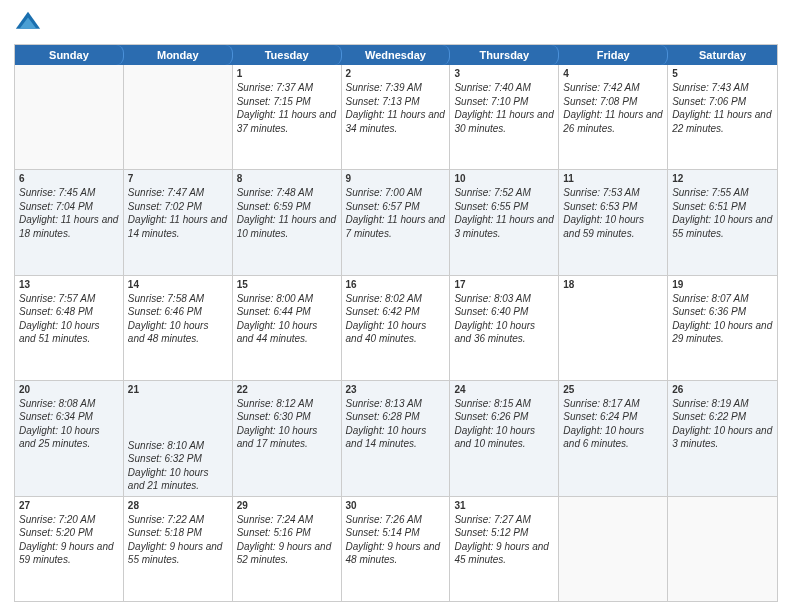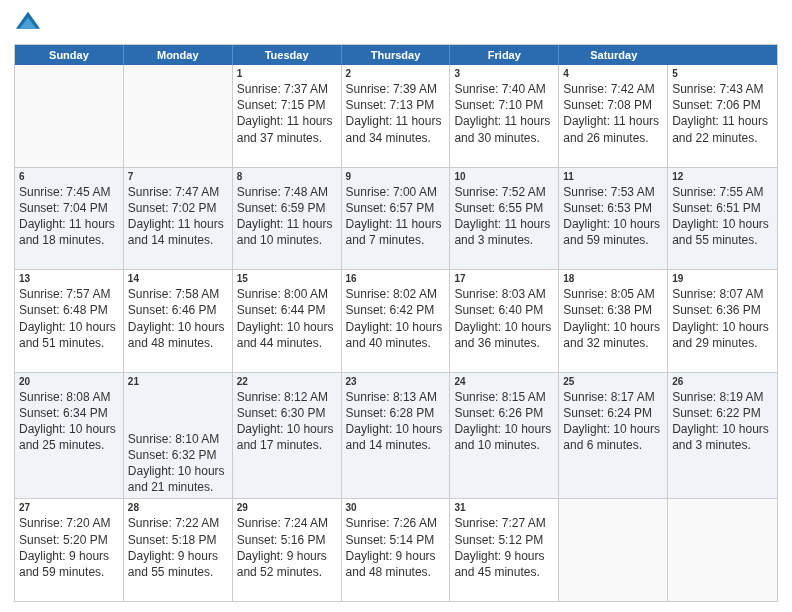--- a/index.html
+++ b/index.html
@@ -65,20 +65,21 @@
       grid-template-columns: repeat(7, 1fr);
       background: #2b6cb0;
     }
     .cal-header-cell {
       color: #fff;
       font-size: 11px;
       font-weight: bold;
       text-align: center;
       padding: 4px 2px;
       border-right: 1px solid #4a90d9;
+      border-radius: 8px;
     }
     .cal-header-cell:last-child { border-right: none; }
     .cal-body {
       flex: 1;
       display: flex;
       flex-direction: column;
     }
     .cal-row {
       display: grid;
       grid-template-columns: repeat(7, 1fr);
@@ -97,23 +98,24 @@
     }
     .cal-cell:last-child { border-right: none; }
     .cal-cell.empty { background: #f9f9f9; }
     .cal-cell .day-num {
       font-size: 10px;
       font-weight: bold;
       margin-bottom: 2px;
       display: block;
     }
     .cal-cell .info {
-      font-size: 12px;
+      font-size: 10px;
       line-height: 1.35;
       color: #333;
+      font-style: italic;
     }
     .alt-row .cal-cell {
       background: #f0f4f8;
     }
   </style>
 </head>
 <body>
 
 <div class="page">
   <div class="header">
@@ -131,20 +133,21 @@
       <div class="month-year"></div>
       <div class="location"></div>
     </div>
   </div>
 
   <div class="calendar">
     <div class="cal-header">
     <div class="cal-header-cell">Sunday</div>
         <div class="cal-header-cell">Monday</div>
         <div class="cal-header-cell">Tuesday</div>
+        <div class="cal-header-cell">Wednesday</div>
         <div class="cal-header-cell">Thursday</div>
         <div class="cal-header-cell">Friday</div>
         <div class="cal-header-cell">Saturday</div>
       </div>
     <div class="cal-body">
     <div class="cal-row">
           <div class="cal-cell empty"></div>
           <div class="cal-cell empty"></div>
           <div class="cal-cell">
             <span class="day-num">1</span>
@@ -247,23 +250,20 @@
 Daylight: 10 hours and 40 minutes.</div>
           </div>
           <div class="cal-cell">
             <span class="day-num">17</span>
             <div class="info" style="white-space: pre-line;">Sunrise: 8:03 AM
 Sunset: 6:40 PM
 Daylight: 10 hours and 36 minutes.</div>
           </div>
           <div class="cal-cell">
             <span class="day-num">18</span>
-            <div class="info" style="white-space: pre-line;">Sunrise: 8:05 AM
-Sunset: 6:38 PM
-Daylight: 10 hours and 32 minutes.</div>
           </div>
           <div class="cal-cell">
             <span class="day-num">19</span>
             <div class="info" style="white-space: pre-line;">Sunrise: 8:07 AM
 Sunset: 6:36 PM
 Daylight: 10 hours and 29 minutes.</div>
           </div>
         </div>
         <div class="cal-row alt-row">
           <div class="cal-cell">

